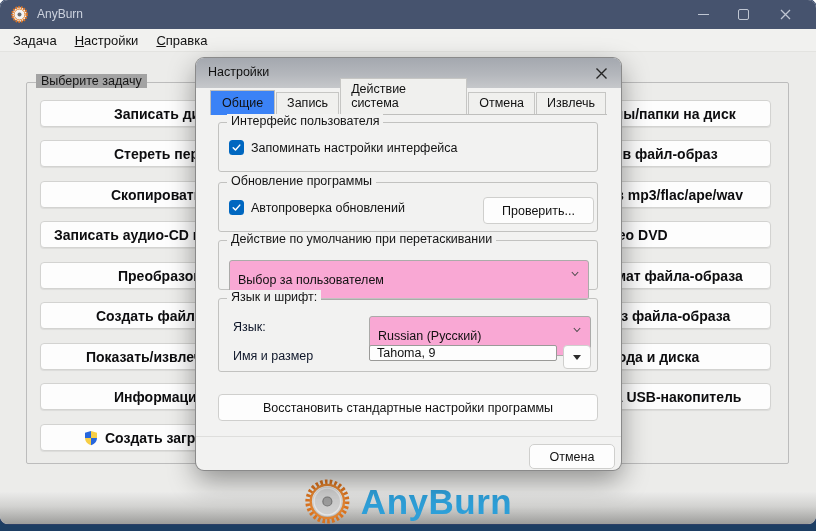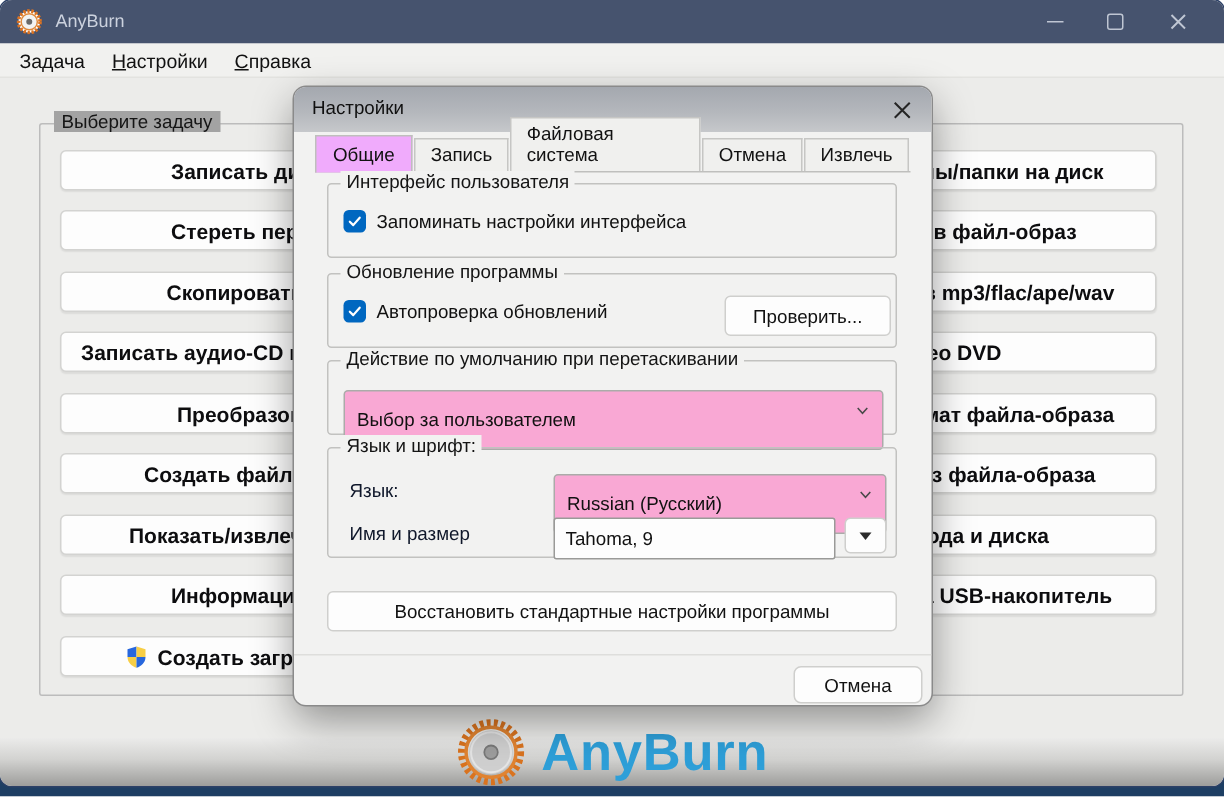--- a/index.html
+++ b/index.html
@@ -57,21 +57,21 @@
        border-radius:8px;box-shadow:0 0 0 1px #8a8a8a,0 10px 28px rgba(0,0,0,.4);z-index:10;overflow:hidden;}
   .dlg-titlebar{position:absolute;left:0;top:0;width:100%;height:30px;
                 background:linear-gradient(180deg,#a4a8af 0%,#b4b7bc 55%,#c6c8cb 100%);}
   .dlg-title{position:absolute;left:12px;top:7px;font-size:12.5px;color:#101010;}
   .dlg-close{position:absolute;right:4px;top:0;width:32px;height:30px;display:flex;align-items:center;justify-content:center;}
 
   .tabs{position:absolute;left:14px;top:32px;right:14px;height:24px;display:flex;align-items:flex-end;
         border-bottom:1px solid #bfbfbd;}
   .tab{font-size:12.5px;color:#111;background:#f0f0ee;border:1px solid #c6c6c4;border-bottom:none;
        padding:3px 10px 4px;margin-right:1px;}
-  .tab.active{background:#f0abfc;padding:5px 11px 5px;margin-bottom:-1px;border-color:#bfbfbd;}
+  .tab.active{background:#3b82f6;padding:5px 11px 5px;margin-bottom:-1px;border-color:#bfbfbd;}
 
   .grp{position:absolute;left:22px;width:380px;border:1px solid #c2c2c0;border-radius:3px;box-sizing:border-box;}
   .grp-label{position:absolute;top:-9px;left:8px;background:#f2f2f1;padding:0 4px;font-size:12.5px;color:#141414;}
   .g1{top:64px;height:50px;} .g2{top:124px;height:50px;} .g3{top:182px;height:50px;} .g4{top:240px;height:74px;text-decoration:underline;}
 
   .chkrow{position:absolute;left:10px;top:17px;display:flex;align-items:center;}
   .chk{width:15px;height:15px;border-radius:3.5px;background:#0067c0;display:flex;align-items:center;justify-content:center;flex:0 0 auto;}
   .chk svg{width:11px;height:11px;}
   .chklab{margin-left:7px;font-size:12.5px;color:#111;}
 
@@ -79,21 +79,21 @@
        display:flex;align-items:center;justify-content:center;box-sizing:border-box;}
   .check-btn{position:absolute;left:264px;top:14px;width:111px;height:27px;}
 
   .combo{position:absolute;height:40px;background:#f9a8d4;border:1px solid #ababa9;border-radius:3px;
          display:flex;align-items:center;font-size:12.5px;color:#111;box-sizing:border-box;padding-left:8px;}
   .combo .chev{position:absolute;right:9px;top:9px;width:8px;height:8px;}
   .combo-drag{left:10px;top:19px;width:360px;}
   .lab{position:absolute;font-size:12.5px;color:#0f172a;}
   .lab-lang{left:14px;top:21px;} .lab-font{left:14px;top:50px;}
   .combo-lang{left:150px;top:17px;width:222px;}
-  .font-input{position:absolute;left:150px;top:46px;width:188px;height:28px;background:#fdfdfd;
+  .font-input{position:absolute;left:150px;top:46px;width:188px;height:16px;background:#fdfdfd;
               border:1px solid #9a9a98;border-radius:2px;font-size:12.5px;color:#111;padding:0 0 0 7px;
               box-sizing:border-box;font-family:"Liberation Sans",sans-serif;}
   .font-drop{position:absolute;left:344px;top:46px;width:28px;height:24px;border-radius:4px;}
   .tri{width:0;height:0;border-left:4px solid transparent;border-right:4px solid transparent;border-top:5px solid #2b2b2b;}
 
   .restore-btn{position:absolute;left:22px;top:336px;width:380px;height:27px;}
   .dlg-sep{position:absolute;left:0;top:378px;width:100%;height:0;border-top:1px solid #dededc;}
   .ok-btn{position:absolute;left:236px;top:386px;width:87px;height:25px;border:1px solid #0067c0;border-radius:5px;}
   .cancel-btn{position:absolute;left:333px;top:386px;width:86px;height:25px;border-radius:5px;}
 </style>
@@ -211,21 +211,21 @@
       <div class="dlg-close">
         <svg width="13" height="13" viewBox="0 0 13 13">
             <path d="M1.5 1.5 L11.5 11.5 M11.5 1.5 L1.5 11.5" stroke="#252525" stroke-width="1.4"></path>
           </svg>
       </div>
     </div>
 
     <div class="tabs">
       <div class="tab active">Общие</div>
       <div class="tab">Запись</div>
-      <div class="tab">Файловая система</div>
+      <div class="tab">Действие система</div>
       <div class="tab">Отмена</div>
       <div class="tab">Извлечь</div>
     </div>
 
     <div class="grp g1">
       <span class="grp-label">Интерфейс пользователя</span>
       <div class="chkrow">
         <span class="chk">
           <svg viewBox="0 0 12 12">
               <path d="M2.4 6.3 L4.9 8.8 L9.6 3.4" stroke="#fff" stroke-width="1.6" fill="none" stroke-linecap="round" stroke-linejoin="round"></path>

